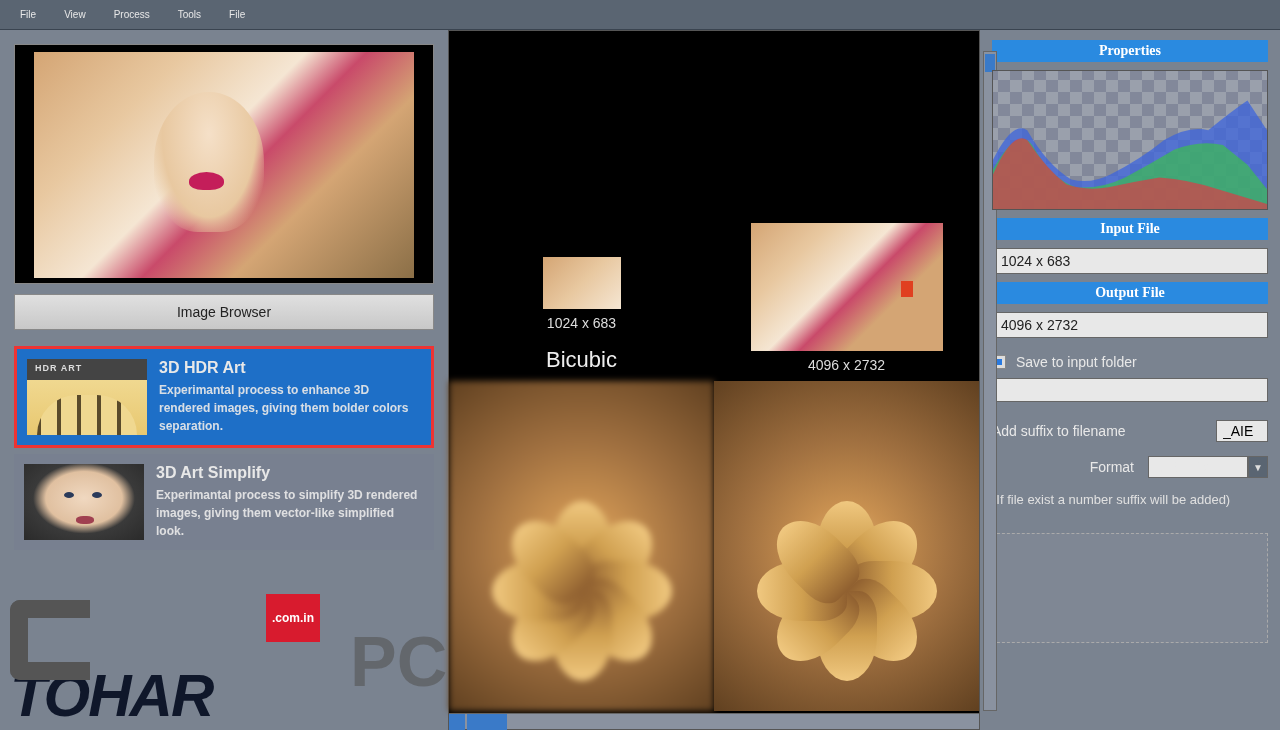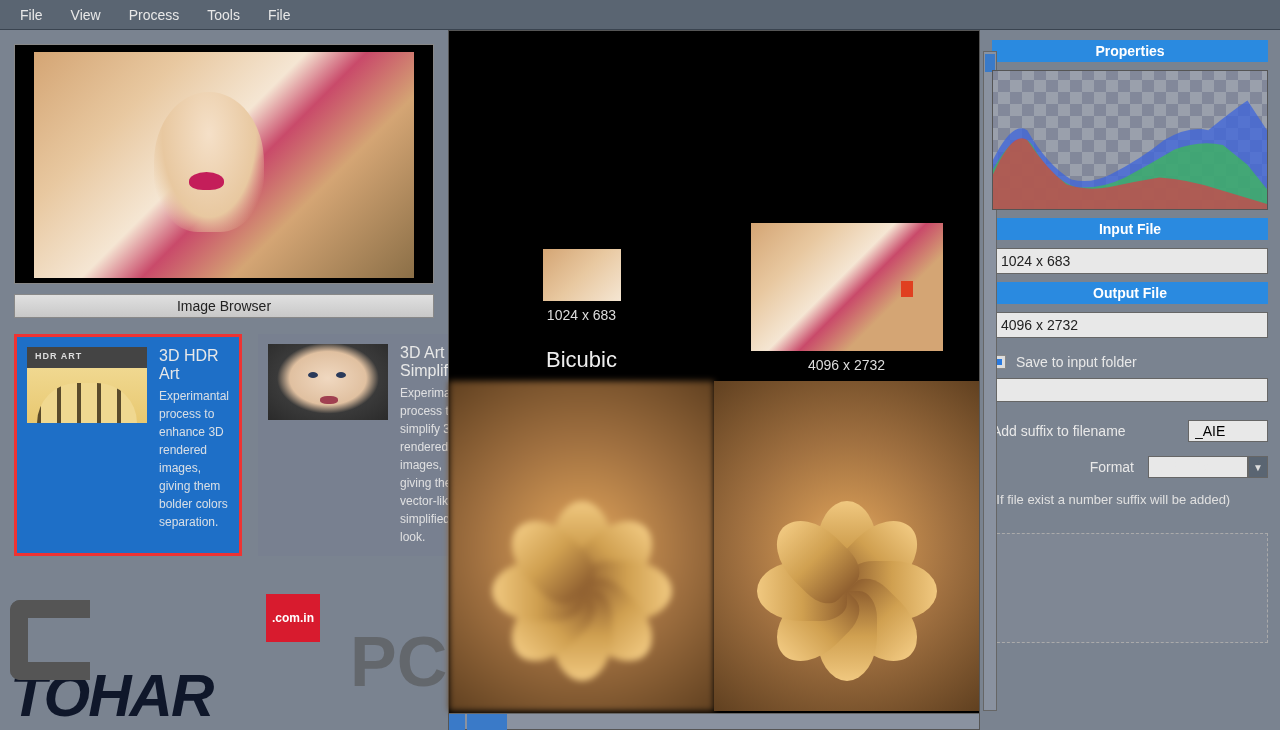--- a/index.html
+++ b/index.html
@@ -1,66 +1,66 @@
 <!DOCTYPE html>
 <html><head>
 <meta charset="utf-8">
 <style>
 * { box-sizing: border-box; margin: 0; padding: 0; font-family: Arial, sans-serif; }
 body { width: 1280px; height: 730px; background: #6b7280; overflow: hidden; position: relative; }
 .menubar { height: 30px; background: #5a6572; display: flex; align-items: center; padding: 0 20px; gap: 28px; border-bottom: 1px solid #3a4450; }
-.menubar span { color: #e8e8e8; font-size: 14px; cursor: pointer; }
+.menubar span { color: #e8e8e8; font-size: 10px; cursor: pointer; }
 .main { display: flex; height: 700px; }
 .left-panel { width: 448px; background: #7a8390; padding: 14px; display: flex; flex-direction: column; gap: 10px; }
 .preview-box { background: #000; border: 1px solid #888; height: 240px; position: relative; overflow: hidden; }
 .portrait { width: 380px; height: 226px; margin: 7px auto; background: linear-gradient(135deg, #d4a574 0%, #e8c8a0 25%, #f5e6d3 45%, #c94a6a 55%, #d4a574 70%, #8b6f47 100%); position: relative; }
 .portrait::before { content: ''; position: absolute; left: 120px; top: 40px; width: 110px; height: 140px; background: radial-gradient(ellipse at 50% 30%, #f5e0c8 0%, #e8c8a0 60%, transparent 80%); border-radius: 50% 50% 40% 40%; }
 .portrait::after { content: ''; position: absolute; left: 155px; top: 120px; width: 35px; height: 18px; background: #c41e5a; border-radius: 50% 50% 40% 40%; }
-.image-browser-btn { height: 24px; background: linear-gradient(#e0e0e0, #c8c8c8); border: 1px solid #888; color: #222; font-size: 14px; cursor: pointer; }
-.process-list { display: flex; flex-direction: row; gap: 16px; margin-top: 6px; }
+.image-browser-btn { height: 36px; background: linear-gradient(#e0e0e0, #c8c8c8); border: 1px solid #888; color: #222; font-size: 14px; cursor: pointer; }
+.process-list { display: flex; flex-direction: column; gap: 6px; margin-top: 6px; font-weight: bold; }
 .process-item { display: flex; gap: 12px; padding: 10px; background: #788090; }
 .process-item.selected { background: #1e6fc7; border: 3px solid #e33; }
 .process-thumb { width: 120px; height: 76px; background: #333; flex-shrink: 0; position: relative; overflow: hidden; }
 .process-thumb.hdr { background: linear-gradient(180deg, #444 0%, #444 28%, #f0d890 28%, #e8c870 100%); }
 .process-thumb.hdr::before { content: 'HDR ART'; position: absolute; top: 4px; left: 8px; color: #ddd; font-size: 9px; font-weight: bold; letter-spacing: 1px; }
 .process-thumb.hdr::after { content: ''; position: absolute; bottom: 0; left: 10px; width: 100px; height: 40px; background: repeating-linear-gradient(90deg, #5a4a2a 0 4px, #f0d890 4px 20px); border-radius: 50px 50px 0 0; }
 .process-thumb.face { background: radial-gradient(ellipse at 50% 45%, #f0d8c0 0%, #e0c0a0 45%, #3a3a3a 60%, #2a2a2a 100%); }
 .process-thumb.face::before { content: ''; position: absolute; left: 40px; top: 28px; width: 10px; height: 6px; background: #2a3a5a; border-radius: 50%; box-shadow: 28px 0 0 #2a3a5a; }
 .process-thumb.face::after { content: ''; position: absolute; left: 52px; top: 52px; width: 18px; height: 8px; background: #a04050; border-radius: 40%; }
 .process-text { flex: 1; color: #e8e8e8; }
 .process-text .title { font-size: 16px; margin-bottom: 4px; }
 .process-text .desc { font-size: 12px; line-height: 1.5; opacity: 0.92; }
 .center-panel { flex: 1; background: #000; position: relative; border: 1px solid #555; }
 .comparison-top { display: flex; height: 350px; position: relative; }
 .comp-left, .comp-right { flex: 1; position: relative; display: flex; flex-direction: column; justify-content: flex-end; align-items: center; padding-bottom: 8px; }
 .comp-thumb-small { width: 78px; height: 52px; background: linear-gradient(135deg, #d4a574, #e8c8a0, #f5e6d3); margin-bottom: 6px; }
 .comp-thumb-large { width: 192px; height: 128px; background: linear-gradient(135deg, #d4a574 0%, #e8c8a0 25%, #f5e6d3 45%, #c94a6a 55%, #d4a574 70%); margin-bottom: 6px; position: relative; }
 .comp-thumb-large::before { content: ''; position: absolute; right: 30px; top: 58px; width: 12px; height: 16px; background: #e04020; }
 .comp-size { color: #ddd; font-size: 14px; }
-.comp-label { color: #eee; font-size: 22px; margin-top: 24px; }
+.comp-label { color: #eee; font-size: 22px; margin-top: 16px; }
 .comparison-bottom { display: flex; height: 330px; }
 .detail-left, .detail-right { flex: 1; background: radial-gradient(circle at 50% 50%, #e0b070 0%, #c89050 20%, #a07040 50%, #604020 100%); position: relative; overflow: hidden; }
 .detail-left { filter: blur(3px); }
 .flower { position: absolute; left: 50%; top: 50%; transform: translate(-50%, -50%); width: 180px; height: 180px; }
 .petal { position: absolute; width: 60px; height: 90px; background: linear-gradient(#f0c880, #d0a050, #906030); border-radius: 50% 50% 30% 30%; left: 60px; top: 45px; transform-origin: 50% 100%; }
 .scrollbar-side { position: absolute; right: -18px; top: 20px; width: 14px; height: 660px; background: #8a92a0; border: 1px solid #666; }
 .scrollbar-thumb { position: absolute; left: 1px; width: 10px; background: #3a7ac8; }
 .scrollbar-bottom { position: absolute; left: 0; bottom: 0; width: 100%; height: 16px; background: #8a92a0; border-top: 1px solid #666; }
 .sb-btn { position: absolute; width: 16px; height: 16px; background: #3a7ac8; }
 .right-panel { width: 300px; background: #7a8390; padding: 10px 12px; display: flex; flex-direction: column; gap: 8px; }
-.section-header { background: #2a8ae0; color: #fff; text-align: center; font-size: 14px; padding: 3px 0; font-weight: bold; }
+.section-header { background: #2a8ae0; color: #fff; text-align: center; font-size: 14px; padding: 3px 0; font-weight: bold; font-family: Liberation Serif, serif; }
 .histogram { height: 140px; background: repeating-conic-gradient(#9aa0ac 0% 25%, #82889a 0% 50%) 50% / 24px 24px; border: 1px solid #555; position: relative; overflow: hidden; }
 .histo-layer { position: absolute; bottom: 0; left: 0; width: 100%; height: 100%; }
 .text-field { background: #e8e8e8; border: 1px solid #666; padding: 4px 8px; color: #222; font-size: 14px; height: 26px; }
 .row { display: flex; align-items: center; gap: 10px; color: #e8e8e8; font-size: 14px; }
 .radio { width: 14px; height: 14px; border: 1px solid #888; background: #ddd; display: inline-flex; align-items: center; justify-content: center; }
 .radio.checked::after { content: ''; width: 6px; height: 6px; background: #2a7ae0; }
 .checkbox { width: 14px; height: 14px; border: 1px solid #888; background: #ddd; }
 .btn-select { background: linear-gradient(#e8e8e8, #c8c8c8); border: 1px solid #666; padding: 2px 30px; font-size: 14px; cursor: pointer; }
-.suffix-input { width: 80px; background: #e8e8e8; border: 1px solid #666; padding: 2px 6px; font-size: 14px; }
+.suffix-input { width: 52px; background: #e8e8e8; border: 1px solid #666; padding: 2px 6px; font-size: 14px; }
 .format-select { display: flex; align-items: center; }
 .format-box { width: 100px; background: #e8e8e8; border: 1px solid #666; padding: 2px 8px; font-size: 14px; }
 .format-arrow { width: 20px; height: 22px; background: #5a6572; color: #ddd; display: flex; align-items: center; justify-content: center; font-size: 10px; border: 1px solid #666; cursor: pointer; }
 .note { color: #e0e0e0; font-size: 13px; margin-top: 6px; }
 .watermark { position: absolute; left: 10px; bottom: 0; z-index: 100; pointer-events: none; }
 .wm-tohar { font-size: 60px; font-weight: 900; font-style: italic; color: #0f172a; letter-spacing: -2px; }
 .wm-pc { position: absolute; left: 340px; bottom: 28px; font-size: 70px; font-weight: 900; color: #555; opacity: 0.6; }
 .wm-comin { position: absolute; left: 256px; bottom: 88px; background: #d81b2e; color: #fff; font-size: 12px; font-weight: bold; padding: 17px 6px; }
 .wm-c { position: absolute; left: 0; bottom: 50px; width: 80px; height: 80px; border: 18px solid #555; border-right: none; border-radius: 10px 0 0 10px; }
 .preview-placeholder { margin-top: 18px; height: 110px; border: 1px dashed #aaa; background: rgba(255,255,255,0.04); }

